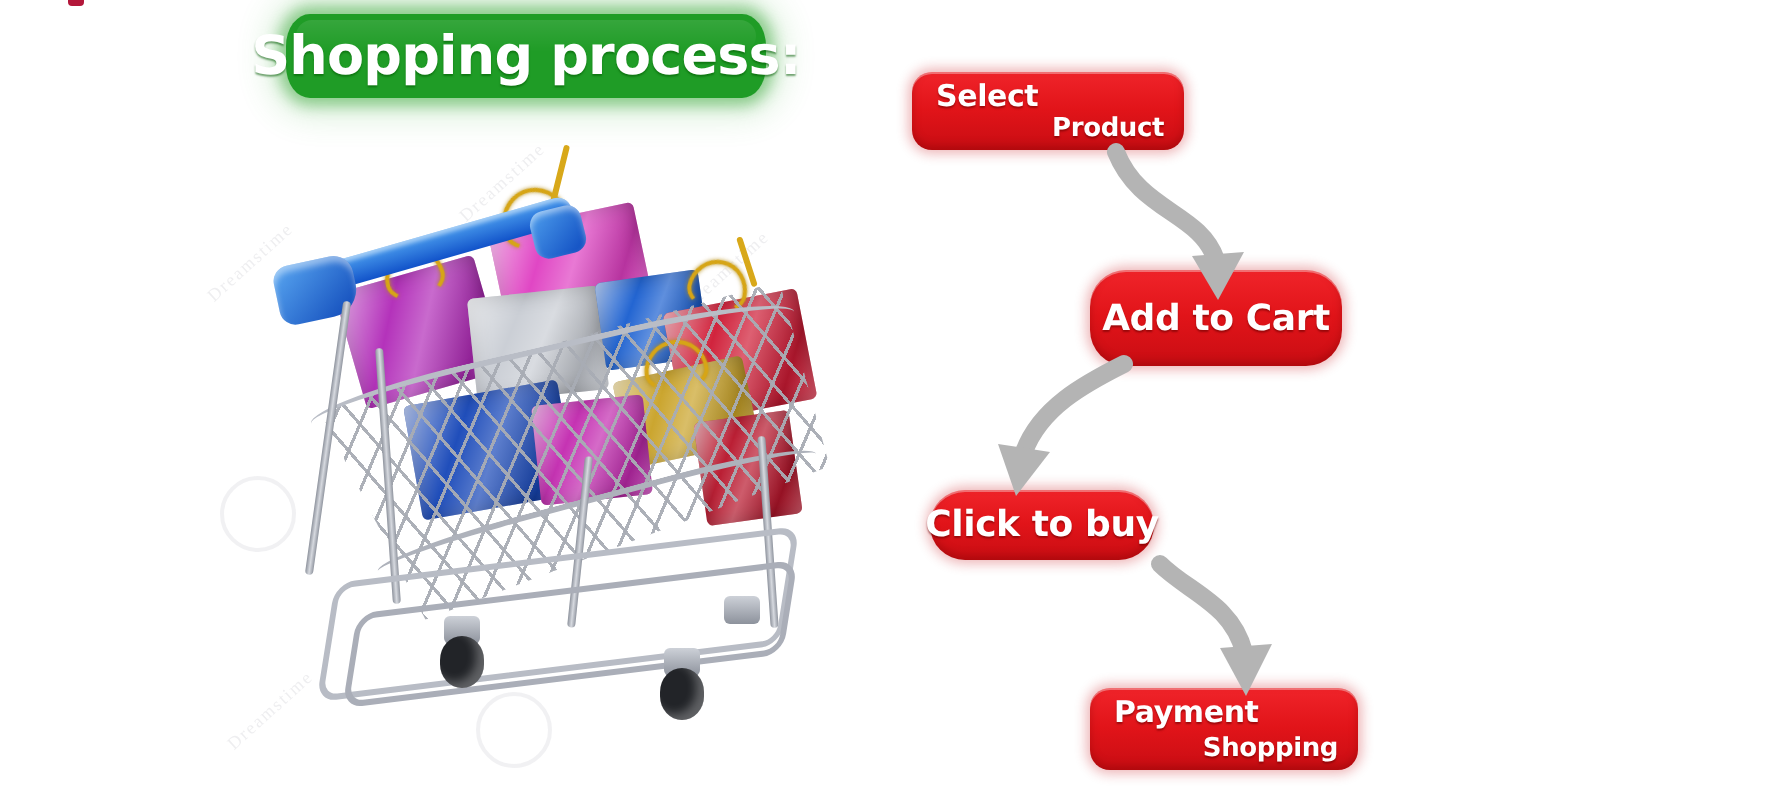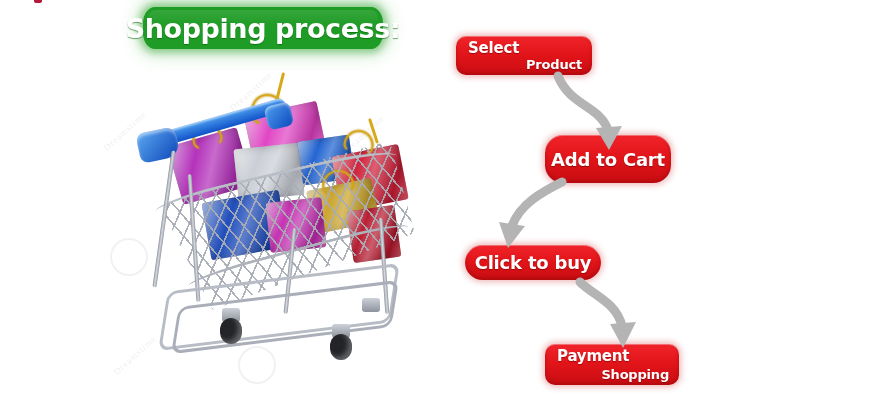--- a/index.html
+++ b/index.html
@@ -256,21 +256,21 @@
     color: #ffffff;
     font-weight: bold;
     text-shadow: 0 1px 1px rgba(110,0,0,0.6);
     font-family: "DejaVu Sans", sans-serif;
     box-sizing: border-box;
   }
   .step.pill { border-radius: 18px; }
 
   .step-1 { left: 456px; top: 36px;  width: 136px; height: 39px; }
   .step-2 { left: 545px; top: 135px; width: 126px; height: 48px; }
-  .step-3 { left: 465px; top: 245px; width: 136px; height: 35px; }
+  .step-3 { left: 465px; top: 245px; width: 112px; height: 35px; }
   .step-4 { left: 545px; top: 344px; width: 134px; height: 41px; }
 
   .step .one-line {
     position: absolute;
     inset: 0;
     display: flex;
     align-items: center;
     justify-content: center;
     font-size: 18px;
     letter-spacing: -0.2px;

